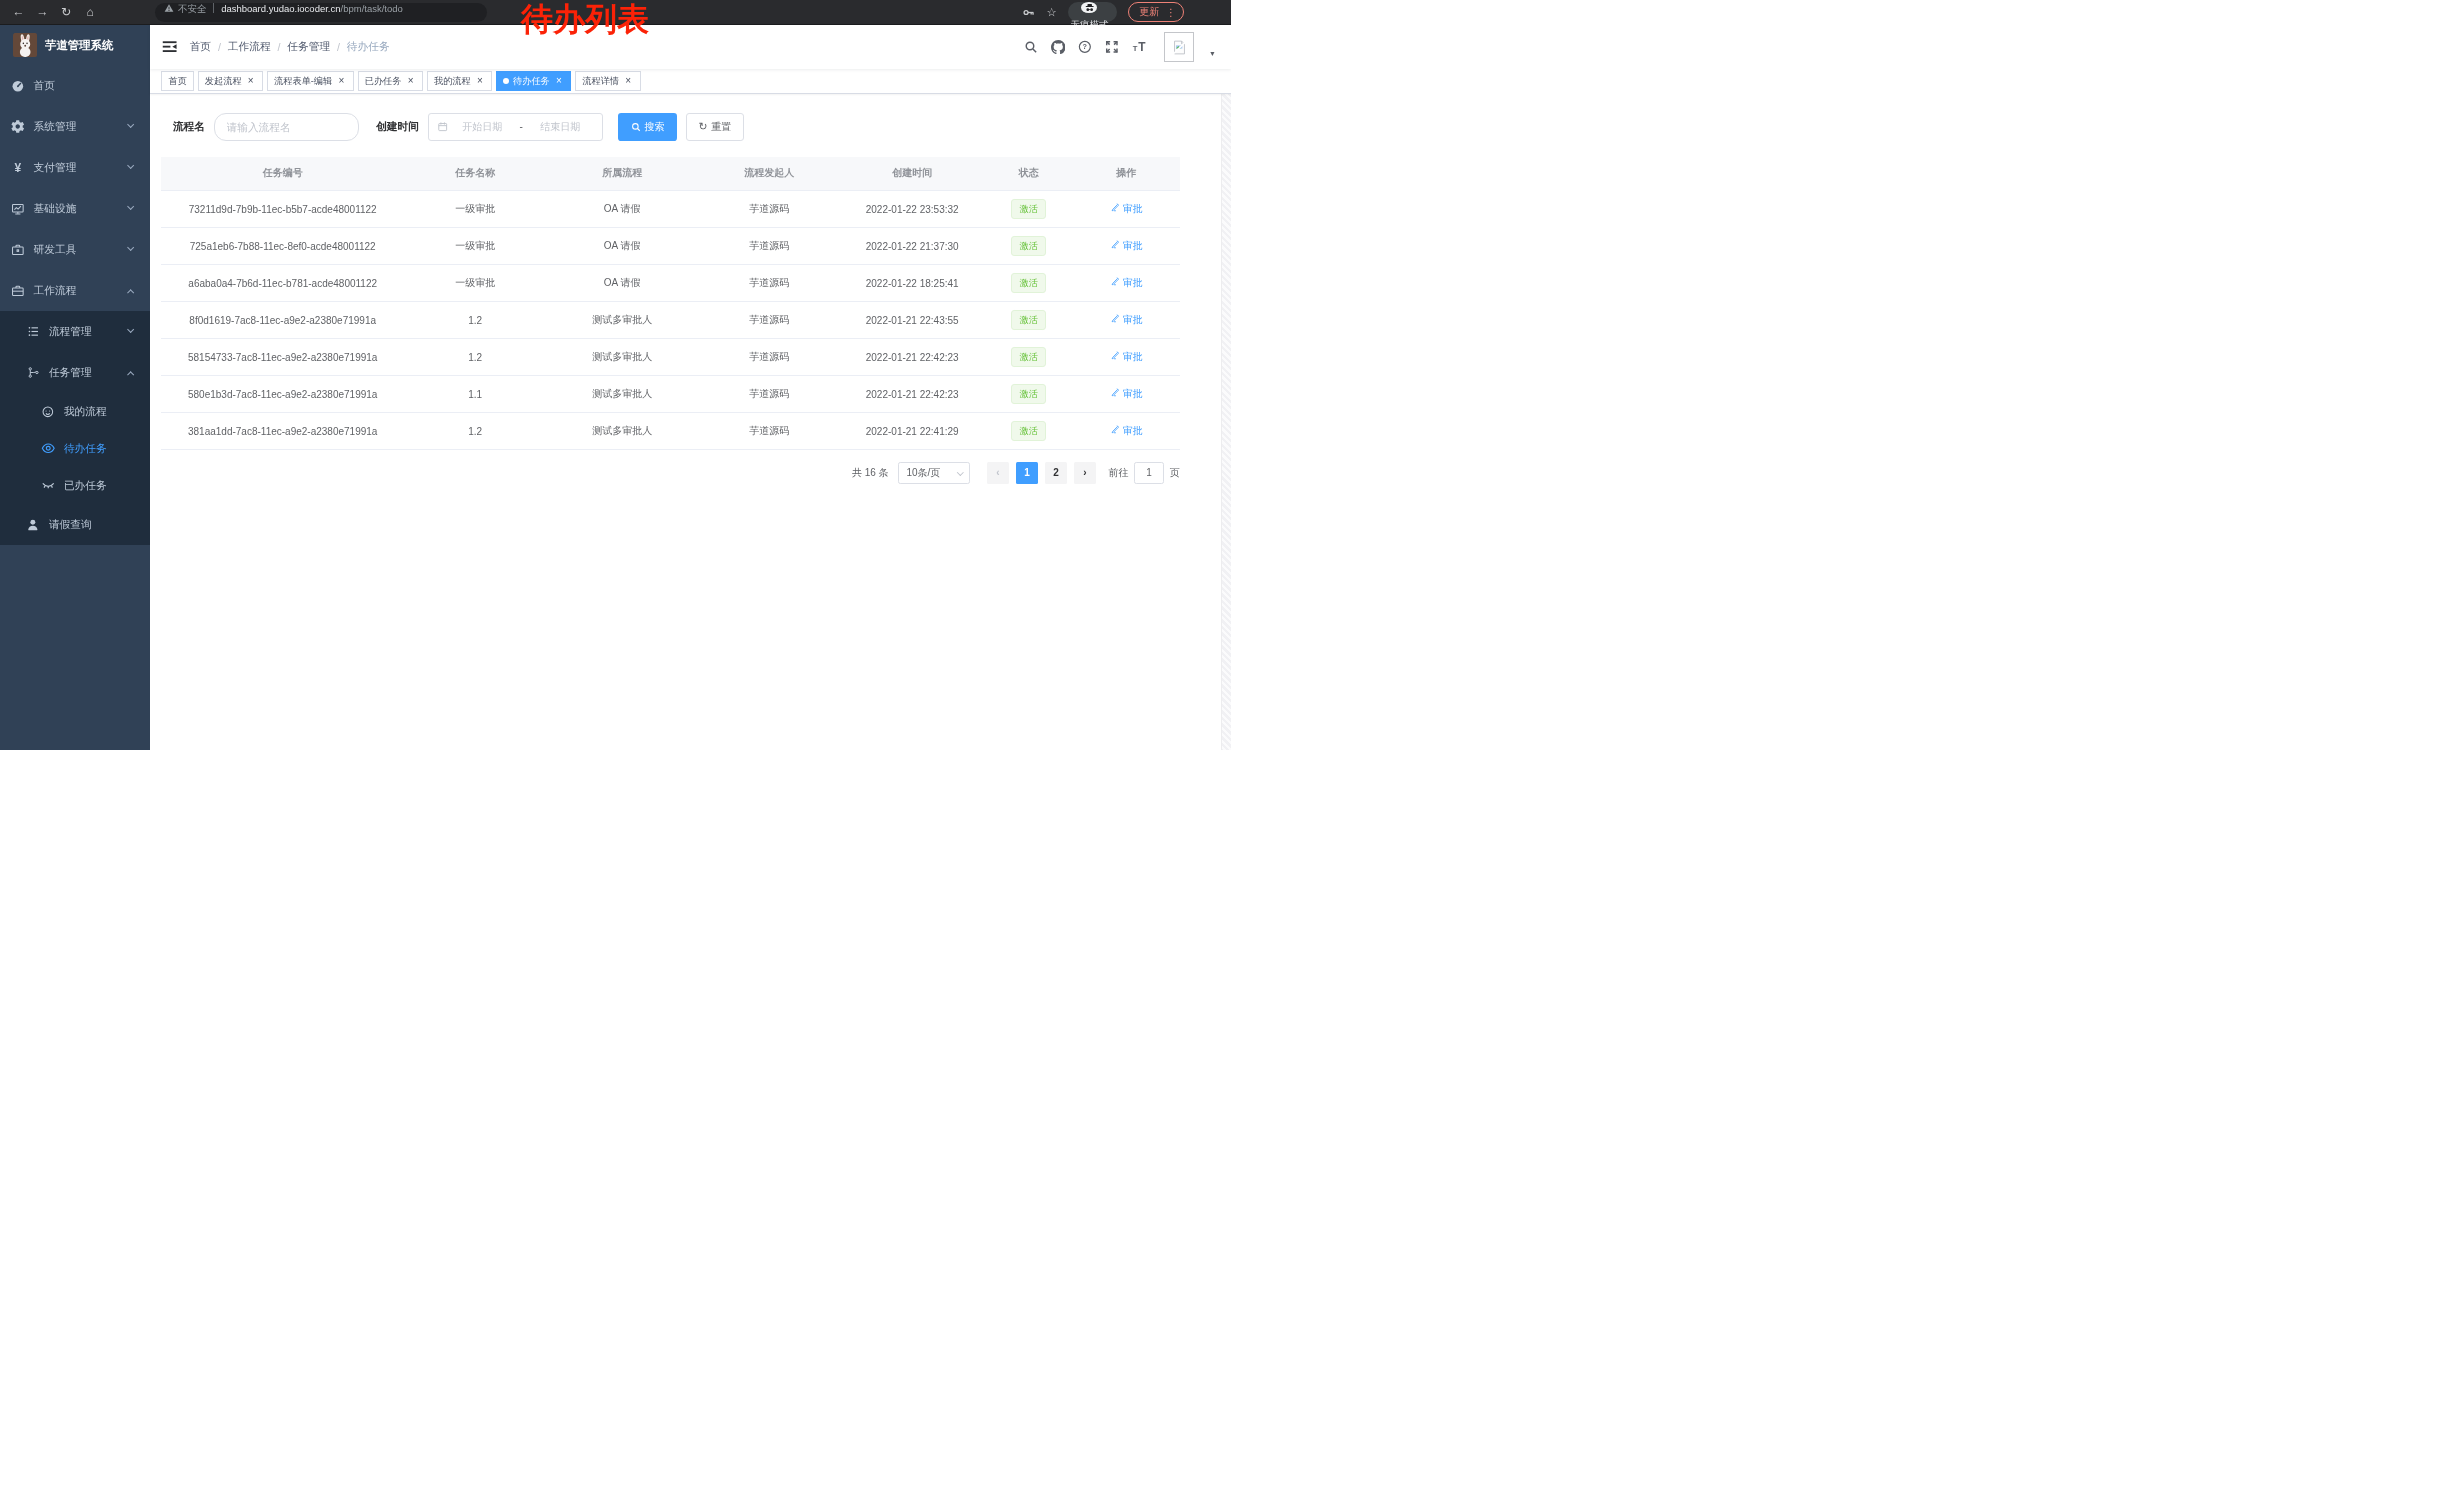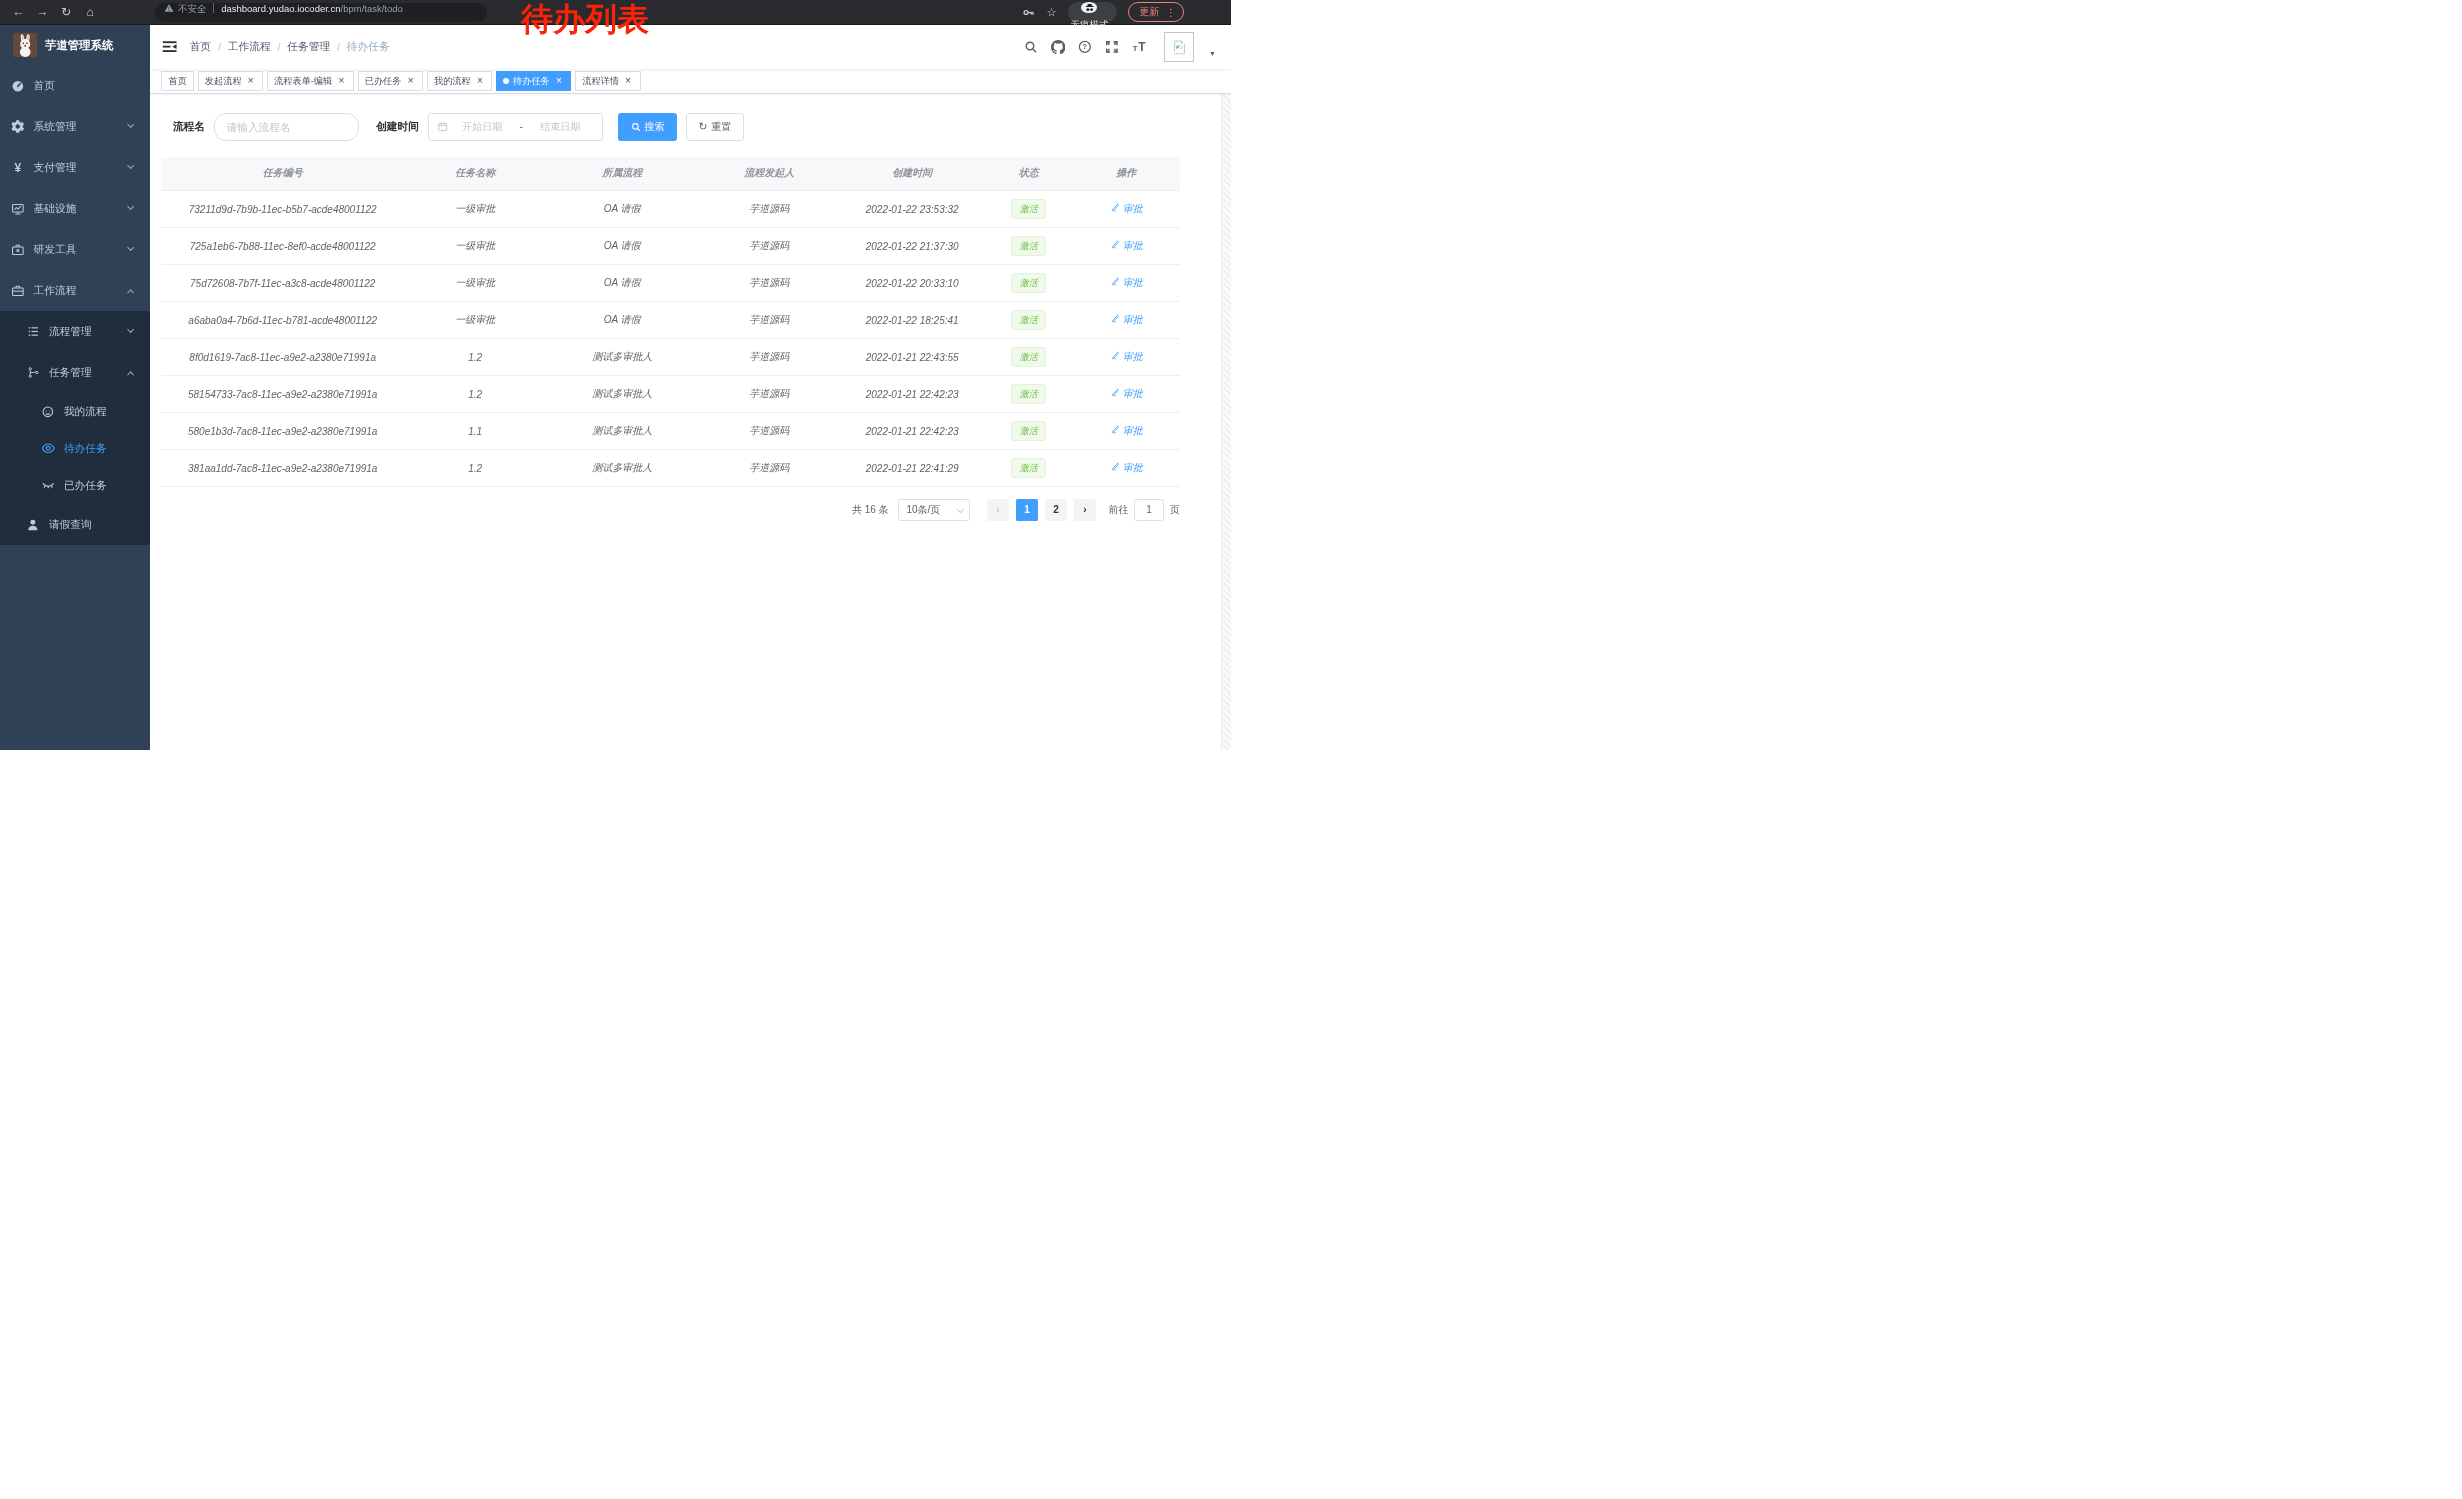--- a/index.html
+++ b/index.html
@@ -88,21 +88,21 @@
   .name-input::placeholder { color:#c0c4cc; }
   .date-range { width:175px; height:27.5px; border:0.8px solid #dcdfe6; border-radius:3.1px;
     display:flex; align-items:center; padding:0 7.6px; margin-left:9.2px; cursor:pointer; }
   .dr-text { color:#c0c4cc; font-size:10px; flex:1; text-align:center; }
   .dr-sep { color:#606266; font-size:10px; padding:0 3.1px; }
   .btn { height:27.5px; border-radius:3.1px; font-size:10px; display:flex; align-items:center;
     gap:3.8px; padding:0 11.4px; cursor:pointer; border:0.8px solid transparent; }
   .btn-primary { background:#409eff; color:#fff; margin-left:15.3px; }
   .btn-plain { background:#fff; color:#606266; border-color:#dcdfe6; margin-left:9.2px; }
 
-  table.grid { width:1019px; border-collapse:collapse; table-layout:fixed;font-style:italic; }
+  table.grid { width:1019px; border-collapse:collapse; table-layout:fixed; }
   table.grid th { height:34px; background:#f7f8fa; color:#909399; font-size:10px; font-weight:bold;
     text-align:center; border-bottom:0.8px solid #ebeef5; }
   table.grid td { height:37px; text-align:center; font-size:10px; color:#606266;
     border-bottom:0.8px solid #ebeef5; overflow:hidden; white-space:nowrap; }
   .tag-success { display:inline-block; padding:2.3px 7.6px; font-size:9.2px; color:#67c23a;
     background:#f0f9eb; border:0.8px solid #e1f3d8; border-radius:3.1px; }
   .action-link { color:#409eff; display:inline-flex; gap:3.1px; cursor:pointer; }
 
   
   .pagination { width:1019px; display:flex; align-items:center; justify-content:flex-end;
@@ -552,37 +552,20 @@
                 <span class="action-link">
                   <svg width="10" height="10" viewBox="0 0 16 16" fill="none" stroke="#409eff" stroke-width="1.3">
                     <path d="M4 12.2 3.4 14l1.9-.6 8-8-1.4-1.4-7.9 8.2zM11.4 2.5l2 2"></path>
                     <line x1="6.2" y1="14" x2="9.4" y2="14"></line>
                   </svg>
                   <span>审批</span>
                 </span>
               </td>
             </tr>
 
-            <tr>
-              <td>75d72608-7b7f-11ec-a3c8-acde48001122</td>
-              <td>一级审批</td>
-              <td>OA 请假</td>
-              <td>芋道源码</td>
-              <td>2022-01-22 20:33:10</td>
-              <td><span class="tag-success">激活</span></td>
-              <td>
-                <span class="action-link">
-                  <svg width="10" height="10" viewBox="0 0 16 16" fill="none" stroke="#409eff" stroke-width="1.3">
-                    <path d="M4 12.2 3.4 14l1.9-.6 8-8-1.4-1.4-7.9 8.2zM11.4 2.5l2 2"></path>
-                    <line x1="6.2" y1="14" x2="9.4" y2="14"></line>
-                  </svg>
-                  <span>审批</span>
-                </span>
-              </td>
-            </tr>
 
             <tr>
               <td>a6aba0a4-7b6d-11ec-b781-acde48001122</td>
               <td>一级审批</td>
               <td>OA 请假</td>
               <td>芋道源码</td>
               <td>2022-01-22 18:25:41</td>
               <td><span class="tag-success">激活</span></td>
               <td>
                 <span class="action-link">

